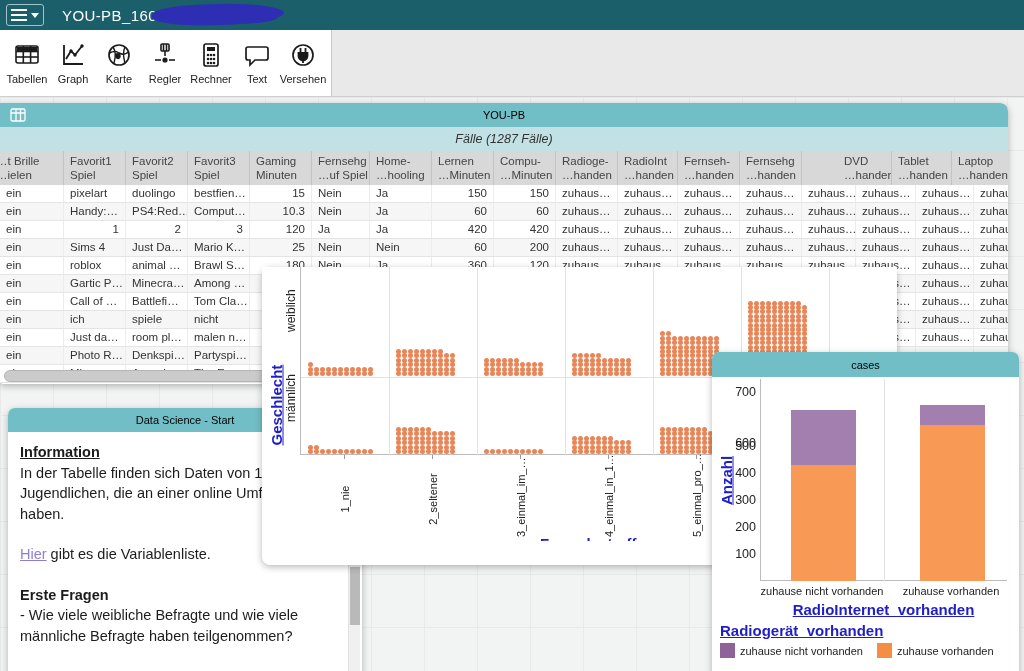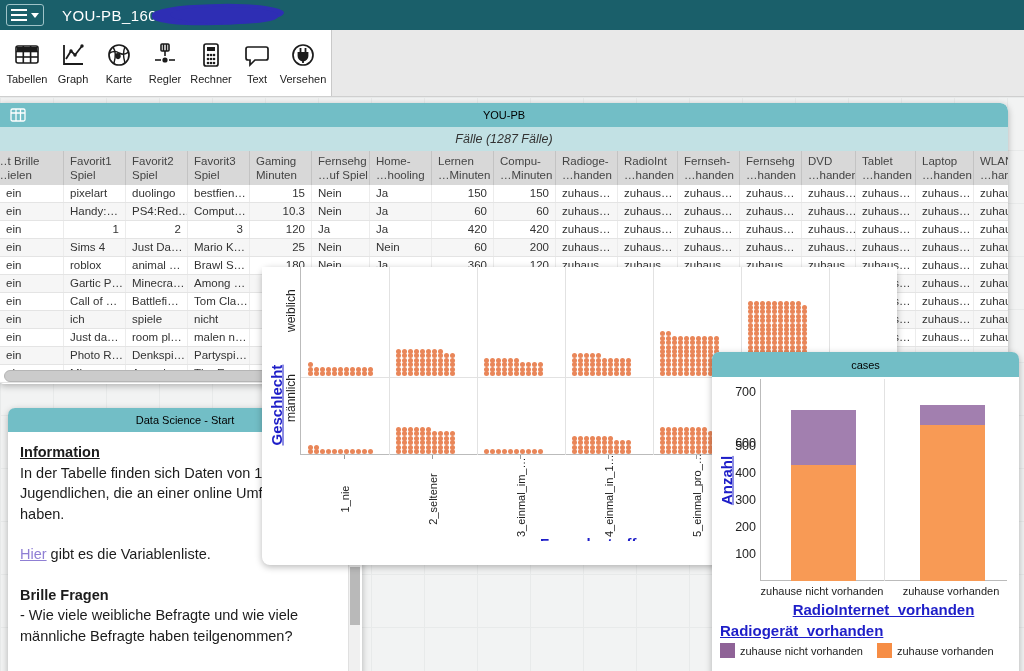--- a/index.html
+++ b/index.html
@@ -277,21 +277,21 @@
         <div>…handen</div>
       </div>
       <div class="colcell" style="width: 62px;">
         <div>Fernseh-</div>
         <div>…handen</div>
       </div>
       <div class="colcell" style="width: 62px;">
         <div>Fernsehg</div>
         <div>…handen</div>
       </div>
-      <div class="colcell" style="width: 54px;">
+      <div class="colcell" style="width: 54px; margin-left: 36px;">
         <div>DVD</div>
         <div>…handen</div>
       </div>
       <div class="colcell" style="width: 60px;">
         <div>Tablet</div>
         <div>…handen</div>
       </div>
       <div class="colcell" style="width: 58px;">
         <div>Laptop</div>
         <div>…handen</div>
@@ -520,21 +520,21 @@
     <span>Data Science - Start</span>
   </div>
   <div class="text-body">
     <p class="bold-ul">Information</p>
     <p class="clipline">In der Tabelle finden sich Daten von 1287 Kind</p>
     <p class="clipline">Jugendlichen, die an einer online Umfrage teilg</p>
     <p class="clipline">haben.</p>
     <div class="spacer"></div>
     <p><span class="link-visited">Hier</span><span> gibt es die Variablenliste.</span></p>
     <div class="spacer"></div>
-    <p class="bold">Brille Fragen</p>
+    <p class="bold">Erste Fragen</p>
     <p>- Wie viele weibliche Befragte und wie viele männliche Befragte haben teilgenommen?</p>
 
   </div>
   <div class="vscroll-track">
     <div class="vscroll-thumb"></div>
   </div>
 </div>
 
 <div class="win falle-win">
   <div class="plotbody" id="falle-body">

